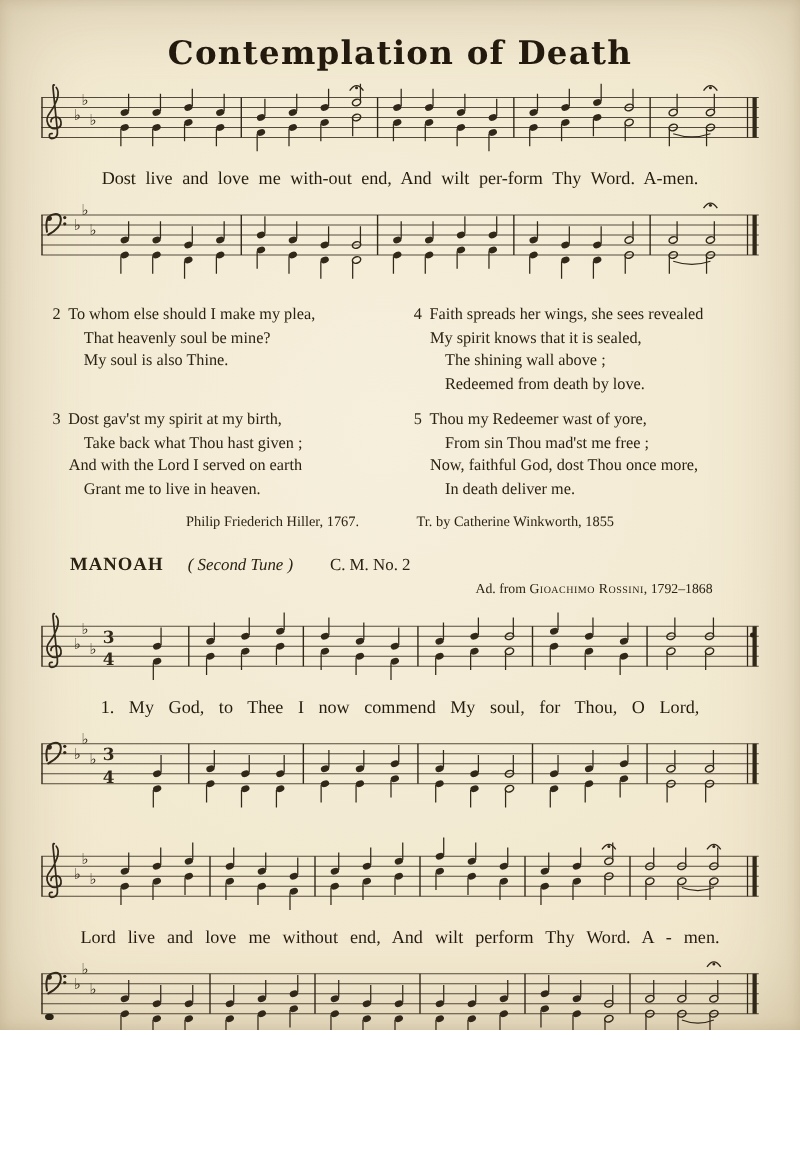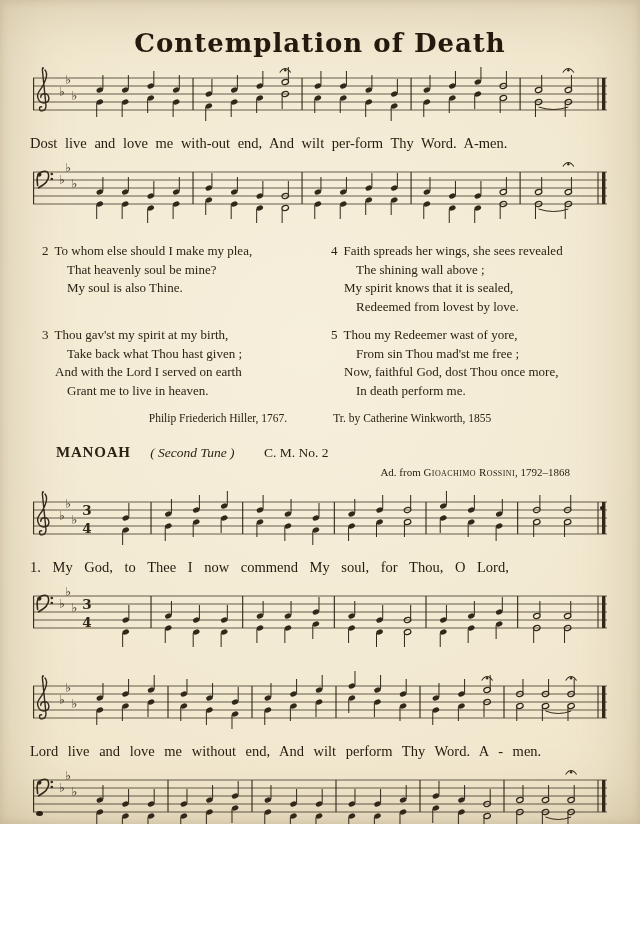--- a/index.html
+++ b/index.html
@@ -23,20 +23,21 @@
     line-height: 34px;
     text-align: center;
     letter-spacing: 1px;
     color: #231a0d;
   }
 
   .system { width: 580px; margin: 0 auto; }
   .staff { display: block; }
 
   .lyric {
+    text-align: center;
     font-size: 14.5px;
     line-height: 20px;
     margin: 1px 0;
     color: #241b0e;
     white-space: nowrap;
   }
   .lyric.sp1 { word-spacing: 4px; }
   .lyric.sp2 { word-spacing: 8px; }
   .lyric.sp3 { word-spacing: 6px; }
 
@@ -305,37 +306,37 @@
   <section class="verses">
 
     <div class="verse">
       <p class="vline first"><span class="vnum">2</span><span>To whom else should I make my plea,</span></p>
       <p class="vline ind">That heavenly soul be mine?</p>
       <p class="vline ind">My soul is also Thine.</p>
     </div>
 
     <div class="verse">
       <p class="vline first"><span class="vnum">4</span><span>Faith spreads her wings, she sees revealed</span></p>
+      <p class="vline">My spirit knows that it is sealed,</p>
       <p class="vline ind">The shining wall above ;</p>
-      <p class="vline">My spirit knows that it is sealed,</p>
-      <p class="vline ind">Redeemed from lovest by love.</p>
+      <p class="vline ind">Redeemed from death by love.</p>
     </div>
 
     <div class="verse">
-      <p class="vline first"><span class="vnum">3</span><span>Thou gav'st my spirit at my birth,</span></p>
+      <p class="vline first"><span class="vnum">3</span><span>Dost gav'st my spirit at my birth,</span></p>
       <p class="vline ind">Take back what Thou hast given ;</p>
       <p class="vline">And with the Lord I served on earth</p>
       <p class="vline ind">Grant me to live in heaven.</p>
     </div>
 
     <div class="verse">
       <p class="vline first"><span class="vnum">5</span><span>Thou my Redeemer wast of yore,</span></p>
       <p class="vline ind">From sin Thou mad'st me free ;</p>
       <p class="vline">Now, faithful God, dost Thou once more,</p>
-      <p class="vline ind">In death perform me.</p>
+      <p class="vline ind">In death deliver me.</p>
     </div>
 
   </section>
 
 
   <p class="attr">
     <span>Philip Friederich Hiller, 1767.</span><span class="tr">Tr. by Catherine Winkworth, 1855</span>
   </p>
 
   <div class="h2head">

